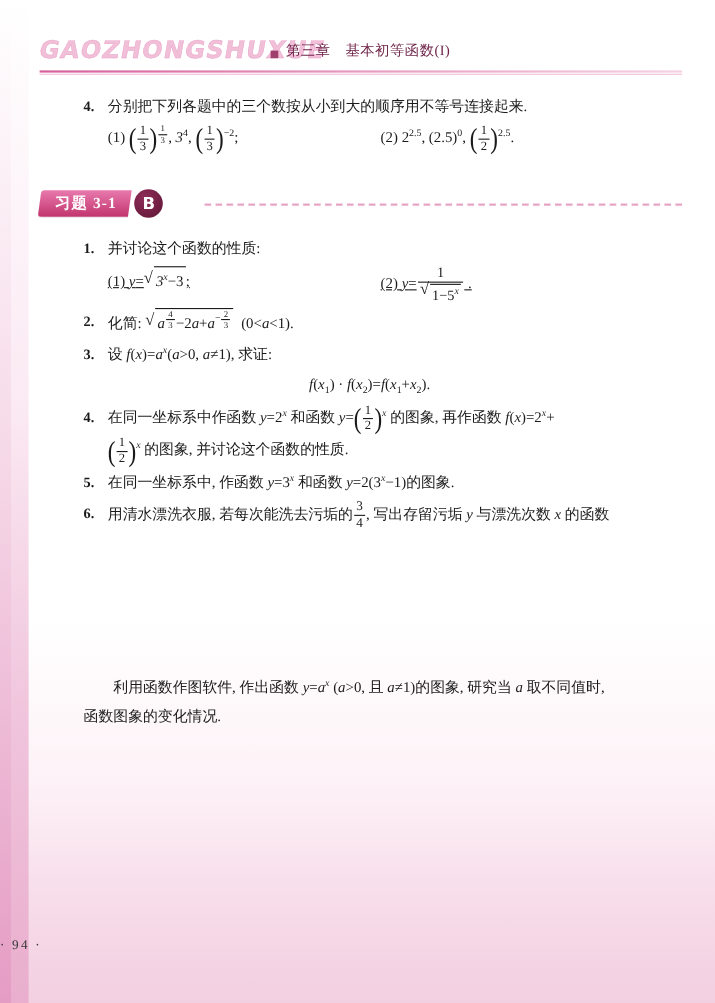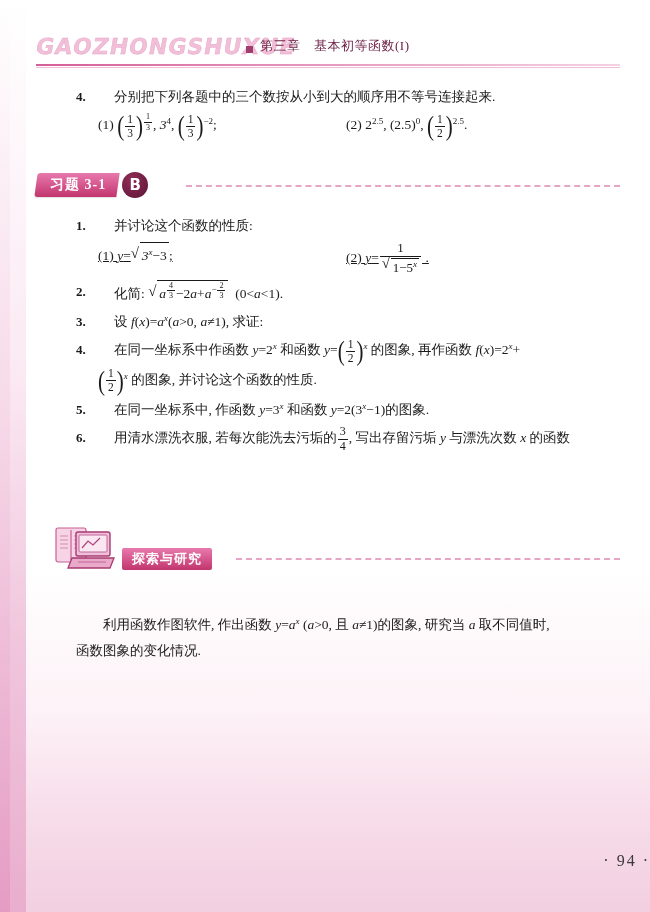--- a/index.html
+++ b/index.html
@@ -105,21 +105,20 @@
   }
   .row .numcell {
     width: 22px;
     flex: 0 0 22px;
     font-weight: bold;
     font-size: 13px;
     line-height: 1.95;
   }
   .row .body {
     flex: 1;
-    margin-left: 16px;
   }
   .two-col {
     display: flex;
   }
   .two-col .c1 { width: 248px; }
   .two-col .c2 { flex: 1; }
   .mi { font-style: italic; }
   sup.e { font-size: 9px; vertical-align: super; font-style: normal; }
   sub.s { font-size: 9px; vertical-align: sub; font-style: normal; }
   .frac {
@@ -252,22 +251,22 @@
     font-size: 13.5px;
     line-height: 1.95;
     color: #1a1a1a;
     margin-top: 12px;
   }
 
   .folio {
     position: absolute;
     left: 0; right: 0;
     top: 852px;
-    text-align: right;
-    font-size: 16px;
+    text-align: left;
+    font-size: 12px;
     color: #3a3a3a;
     letter-spacing: 2px;
   }
 </style>
 </head>
 <body>
 
 <div class="page">
 
   <div class="left-edge">
@@ -335,20 +334,23 @@
         化简:&nbsp;<span class="sqrt"><span class="rad"><span class="mi">a</span><sup class="e"><span class="frac" style="font-size:8px;"><span class="top">4</span><span class="bar"></span><span class="bot">3</span></span></sup>−2<span class="mi">a</span>+<span class="mi">a</span><sup class="e">−<span class="frac" style="font-size:8px;"><span class="top">2</span><span class="bar"></span><span class="bot">3</span></span></sup></span></span>&nbsp;&nbsp;(0&lt;<span class="mi">a</span>&lt;1).
       </div>
     </div>
 
     <div class="row prob">
       <div class="numcell">3.</div>
       <div class="body">
         设&nbsp;<span class="mi">f</span>(<span class="mi">x</span>)=<span class="mi">a</span><sup class="e"><span class="mi">x</span></sup>(<span class="mi">a</span>&gt;0,&nbsp;<span class="mi">a</span>≠1),&nbsp;求证:
       </div>
     </div>
+    <div class="prob center">
+      <span class="mi">f</span>(<span class="mi">x</span><sub class="s">1</sub>)&nbsp;·&nbsp;<span class="mi">f</span>(<span class="mi">x</span><sub class="s">2</sub>)=<span class="mi">f</span>(<span class="mi">x</span><sub class="s">1</sub>+<span class="mi">x</span><sub class="s">2</sub>).
+    </div>
 
     <div class="row prob">
       <div class="numcell">4.</div>
       <div class="body">
         在同一坐标系中作函数&nbsp;<span class="mi">y</span>=2<sup class="e"><span class="mi">x</span></sup>&nbsp;和函数&nbsp;<span class="mi">y</span>=<span class="paren">(</span><span class="frac"><span class="top">1</span><span class="bar"></span><span class="bot">2</span></span><span class="paren">)</span><sup class="e"><span class="mi">x</span></sup>&nbsp;的图象, 再作函数&nbsp;<span class="mi">f</span>(<span class="mi">x</span>)=2<sup class="e"><span class="mi">x</span></sup>+
       </div>
     </div>
     <div class="prob indent">
       <span class="paren">(</span><span class="frac"><span class="top">1</span><span class="bar"></span><span class="bot">2</span></span><span class="paren">)</span><sup class="e"><span class="mi">x</span></sup>&nbsp;的图象, 并讨论这个函数的性质.
     </div>
@@ -361,38 +363,20 @@
     </div>
 
     <div class="row prob">
       <div class="numcell">6.</div>
       <div class="body">
         用清水漂洗衣服, 若每次能洗去污垢的<span class="frac" style="font-size:12px;"><span class="top">3</span><span class="bar"></span><span class="bot">4</span></span>, 写出存留污垢&nbsp;<span class="mi">y</span>&nbsp;与漂洗次数&nbsp;<span class="mi">x</span>&nbsp;的函数
       </div>
     </div>
   </div>
 
-  <div class="explore" style="top:524px;">
-    <svg class="explore-icon" viewBox="0 0 64 50">
-      <g>
-        <rect x="2" y="4" width="30" height="34" rx="2" fill="#f3c9de" stroke="#b9partial" stroke-width="0"></rect>
-        <rect x="2" y="4" width="30" height="34" rx="2" fill="#f6d4e6" stroke="#c75f95" stroke-width="1.2"></rect>
-        <path d="M17 6 L17 36" stroke="#c75f95" stroke-width="1.2" fill="none"></path>
-        <path d="M6 12 h8 M6 16 h8 M6 20 h8 M6 24 h8" stroke="#d58bb2" stroke-width="1"></path>
-        <path d="M20 12 h8 M20 16 h8 M20 20 h8 M20 24 h8" stroke="#d58bb2" stroke-width="1"></path>
-        <rect x="22" y="8" width="34" height="24" rx="2" fill="#efc0da" stroke="#a83a72" stroke-width="1.4"></rect>
-        <rect x="25" y="11" width="28" height="17" rx="1" fill="#fbe7f1" stroke="#c2679b" stroke-width="1"></rect>
-        <path d="M28 24 L34 17 L39 21 L46 14" stroke="#b0427d" stroke-width="1.2" fill="none"></path>
-        <path d="M18 34 L60 34 L56 44 L14 44 Z" fill="#e9a9c9" stroke="#a83a72" stroke-width="1.3"></path>
-        <path d="M24 38 h28" stroke="#c2679b" stroke-width="1"></path>
-      </g>
-    </svg>
-    <div class="explore-label">探索与研究</div>
-    <div class="explore-dash"></div>
-  </div>
 
   <div class="explore-text" style="top:600px;">
     <div style="text-indent:27px;">
       利用函数作图软件, 作出函数&nbsp;<span class="mi">y</span>=<span class="mi">a</span><sup class="e"><span class="mi">x</span></sup>&nbsp;(<span class="mi">a</span>&gt;0, 且&nbsp;<span class="mi">a</span>≠1)的图象, 研究当&nbsp;<span class="mi">a</span>&nbsp;取不同值时,
     </div>
     <div>函数图象的变化情况.</div>
   </div>
 
   <div class="folio">· 94 ·</div>
 </div>

